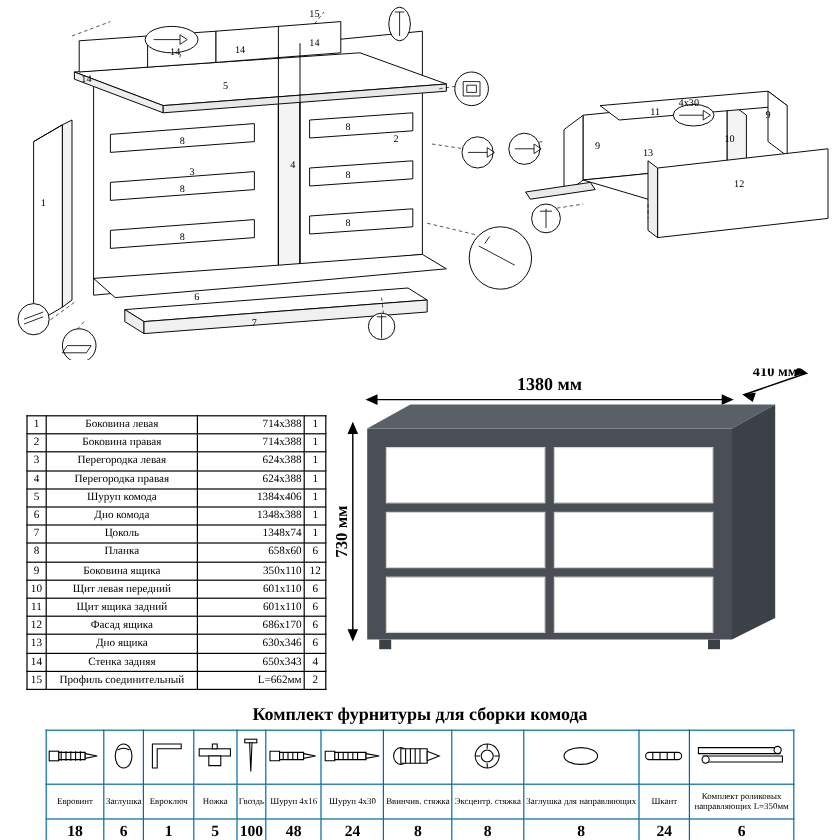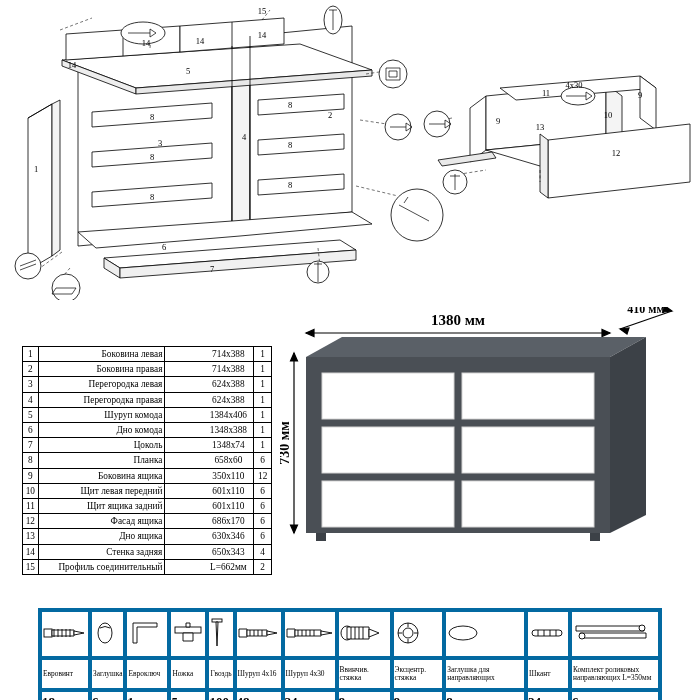--- a/index.html
+++ b/index.html
@@ -7,31 +7,31 @@
   .stage{position:relative;width:700px;height:700px;}
 
   
   .asm{position:absolute;left:0;top:0;width:700px;height:300px;}
   .asm svg{display:block;}
 
   
   .parts{position:absolute;left:22px;top:346px;width:250px;border-collapse:collapse;font-size:9.3px;font-family:"Liberation Serif",serif;}
   .parts td{border:1px solid #000;padding:0 2px;height:14.2px;line-height:14.2px;white-space:nowrap;overflow:hidden;}
   .parts td.num{width:13px;text-align:center;}
-  .parts td.nm{width:150px;text-align:right;}
-  .parts td.dim{width:60px;text-align:center;padding-left:40px;}
+  .parts td.nm{width:150px;text-align:center;}
+  .parts td.dim{width:60px;text-align:right;padding-left:40px;}
   .parts td.qty{width:18px;text-align:center;}
 
   
   .dresser{position:absolute;left:280px;top:307px;width:410px;height:250px;}
 
   
   .fit-title{position:absolute;left:0;top:588px;width:700px;text-align:center;font-size:15px;font-weight:bold;font-family:"Liberation Serif",serif;}
   .fittings{position:absolute;left:38px;top:608px;width:624px;border-collapse:collapse;font-size:8px;font-family:"Liberation Serif",serif;}
-  .fittings td{border:4px solid #0369a1;text-align:left;vertical-align:middle;padding:0;}
+  .fittings td{border:1px solid #0369a1;text-align:center;vertical-align:middle;padding:0;}
   .fittings tr.icons td{height:44px;}
   .fittings tr.labels td{height:26px;font-size:7.4px;line-height:8.4px;padding:1px;}
   .fittings tr.counts td{height:20px;font-size:13px;font-weight:bold;}
 </style>
 </head>
 <body>
 
 <div class="stage">
 
   <div class="asm">
@@ -290,20 +290,21 @@
         <rect x="182" y="174" width="132" height="46"></rect>
       </g>
 
       <g fill="#3c4147">
         <rect x="36" y="226" width="10" height="8"></rect>
         <rect x="310" y="226" width="10" height="8"></rect>
       </g>
     </svg>
   </div>
 
+  <div class="fit-title">Комплект фурнитуры для сборки комода</div>
   <table class="fittings">
     <tbody>
       <tr class="icons" id="fit-icons">
           <td style=""><svg width="46" height="20" viewBox="0 0 46 20">
               <g stroke="#000" stroke-width="0.9" fill="#fff">
                 <rect x="2" y="6" width="8" height="8"></rect>
                 <path d="M10,7 h22 l0,6 h-22z"></path>
                 <path d="M12,6 v8 M16,6 v8 M20,6 v8 M24,6 v8 M28,6 v8"></path>
                 <path d="M32,8 l10,2 -10,2z"></path>
               </g>

